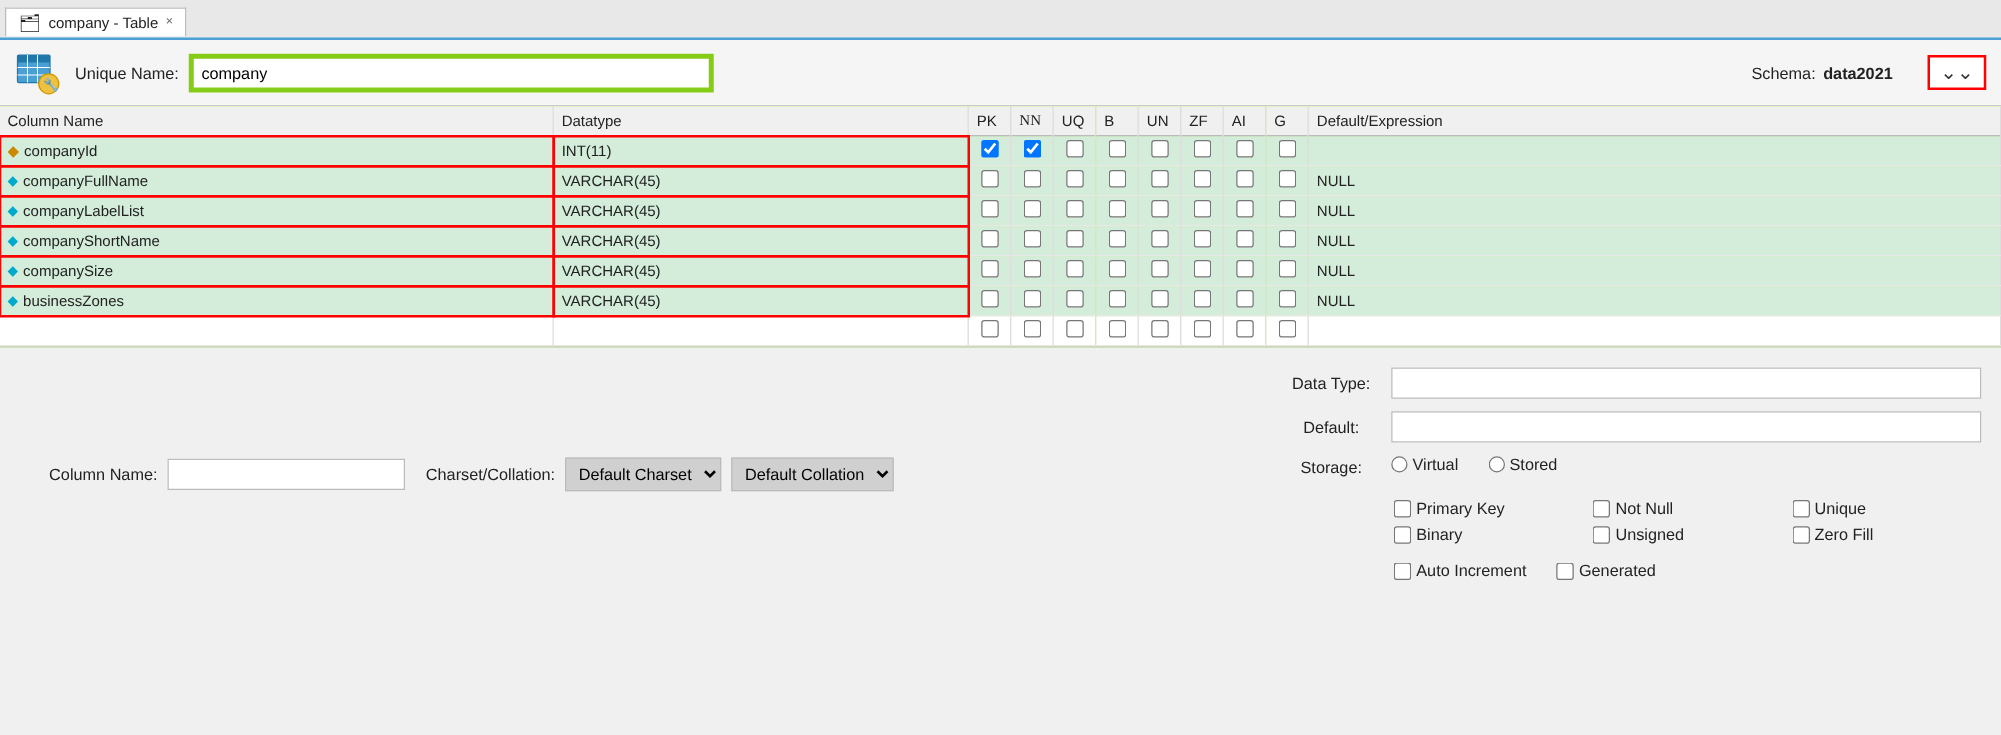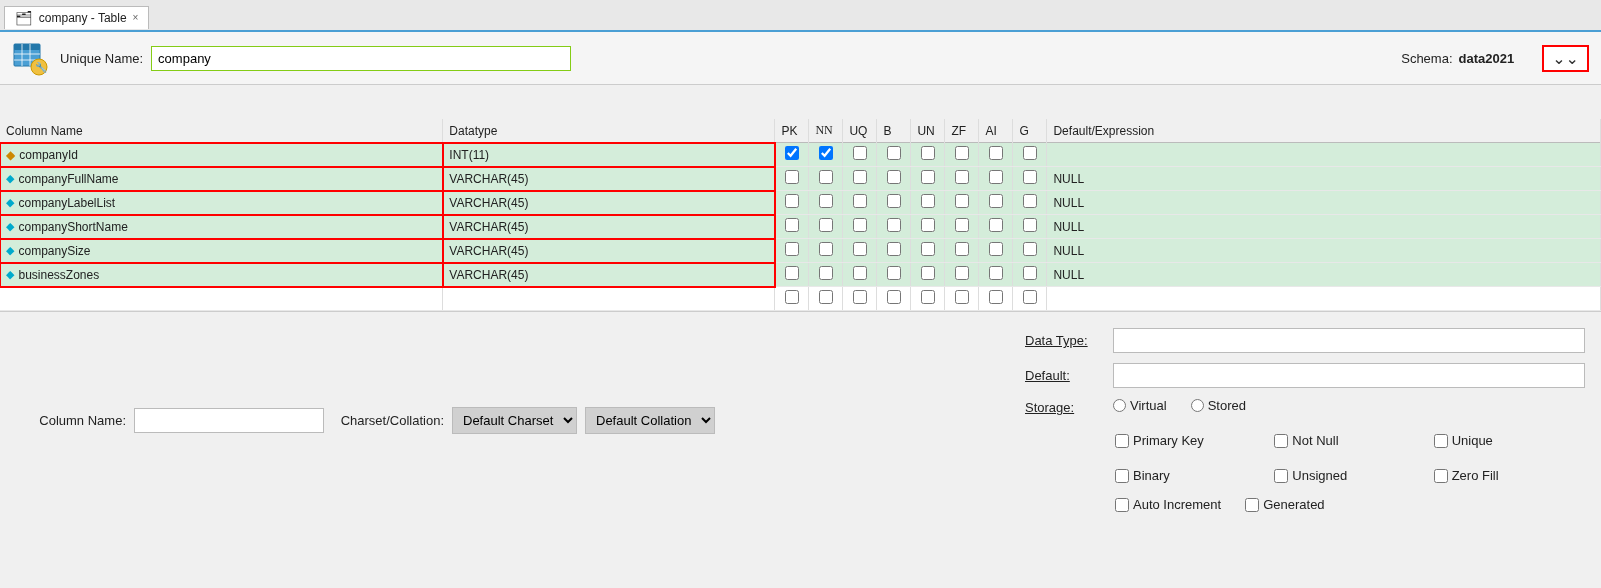--- a/index.html
+++ b/index.html
@@ -41,21 +41,21 @@
     }
     .table-name-section {
       display: flex;
       align-items: center;
       gap: 8px;
       flex: 1;
     }
     .table-name-label { font-size: 13px; }
     .table-name-input {
       width: 420px;
-      border: 1px solid #84cc16;
+      border: 4px solid #84cc16;
       padding: 4px 6px;
       font-size: 13px;
       background: #fff;
     }
     .schema-section {
       display: flex;
       align-items: center;
       gap: 6px;
       font-size: 13px;
     }
@@ -69,21 +69,20 @@
       color: #333;
       margin-left: auto;
     }
 
     .grid-container {
       background: #bef264;
       border-bottom: 1px solid #ccc;
       overflow: auto;
       max-height: 230px;
       position: relative;
-      margin-top: 34px;
     }
     table.col-table {
       width: 100%;
       border-collapse: collapse;
       font-size: 12px;
     }
     table.col-table thead tr {
       background: #f0f0f0;
       border-bottom: 1px solid #bbb;
     }
@@ -186,24 +185,23 @@
       font-size: 13px;
       resize: none;
     }
     .right-form-row {
       display: flex;
       align-items: center;
       gap: 8px;
       margin-bottom: 2px;
     }
     .right-label {
-      text-align: left;
+      text-align: center;
       min-width: 80px;
       font-size: 13px;
-      text-decoration: underline;
     }
     .right-input {
       flex: 1;
       border: 1px solid #bbb;
       padding: 4px 6px;
       background: #fff;
       font-size: 13px;
     }
     .storage-row {
       display: flex;
@@ -439,21 +437,21 @@
           <label class="radio-group">
             <input type="radio" name="storage" style="">
             <span>Virtual</span>
           </label>
           <label class="radio-group">
             <input type="radio" name="storage" style="">
             <span>Stored</span>
           </label>
         </div>
       </div>
-      <div style="margin-left:90px;display:grid;grid-template-columns:repeat(3,1fr);gap:20px 8px;margin-top:6px;">
+      <div style="margin-left:90px;display:grid;grid-template-columns:repeat(3,1fr);gap:6px 8px;margin-top:6px;">
         <label class="cb-item">
           <input type="checkbox" style="">
           <span>Primary Key</span>
         </label>
         <label class="cb-item">
           <input type="checkbox" style="">
           <span>Not Null</span>
         </label>
         <label class="cb-item">
           <input type="checkbox" style="">

